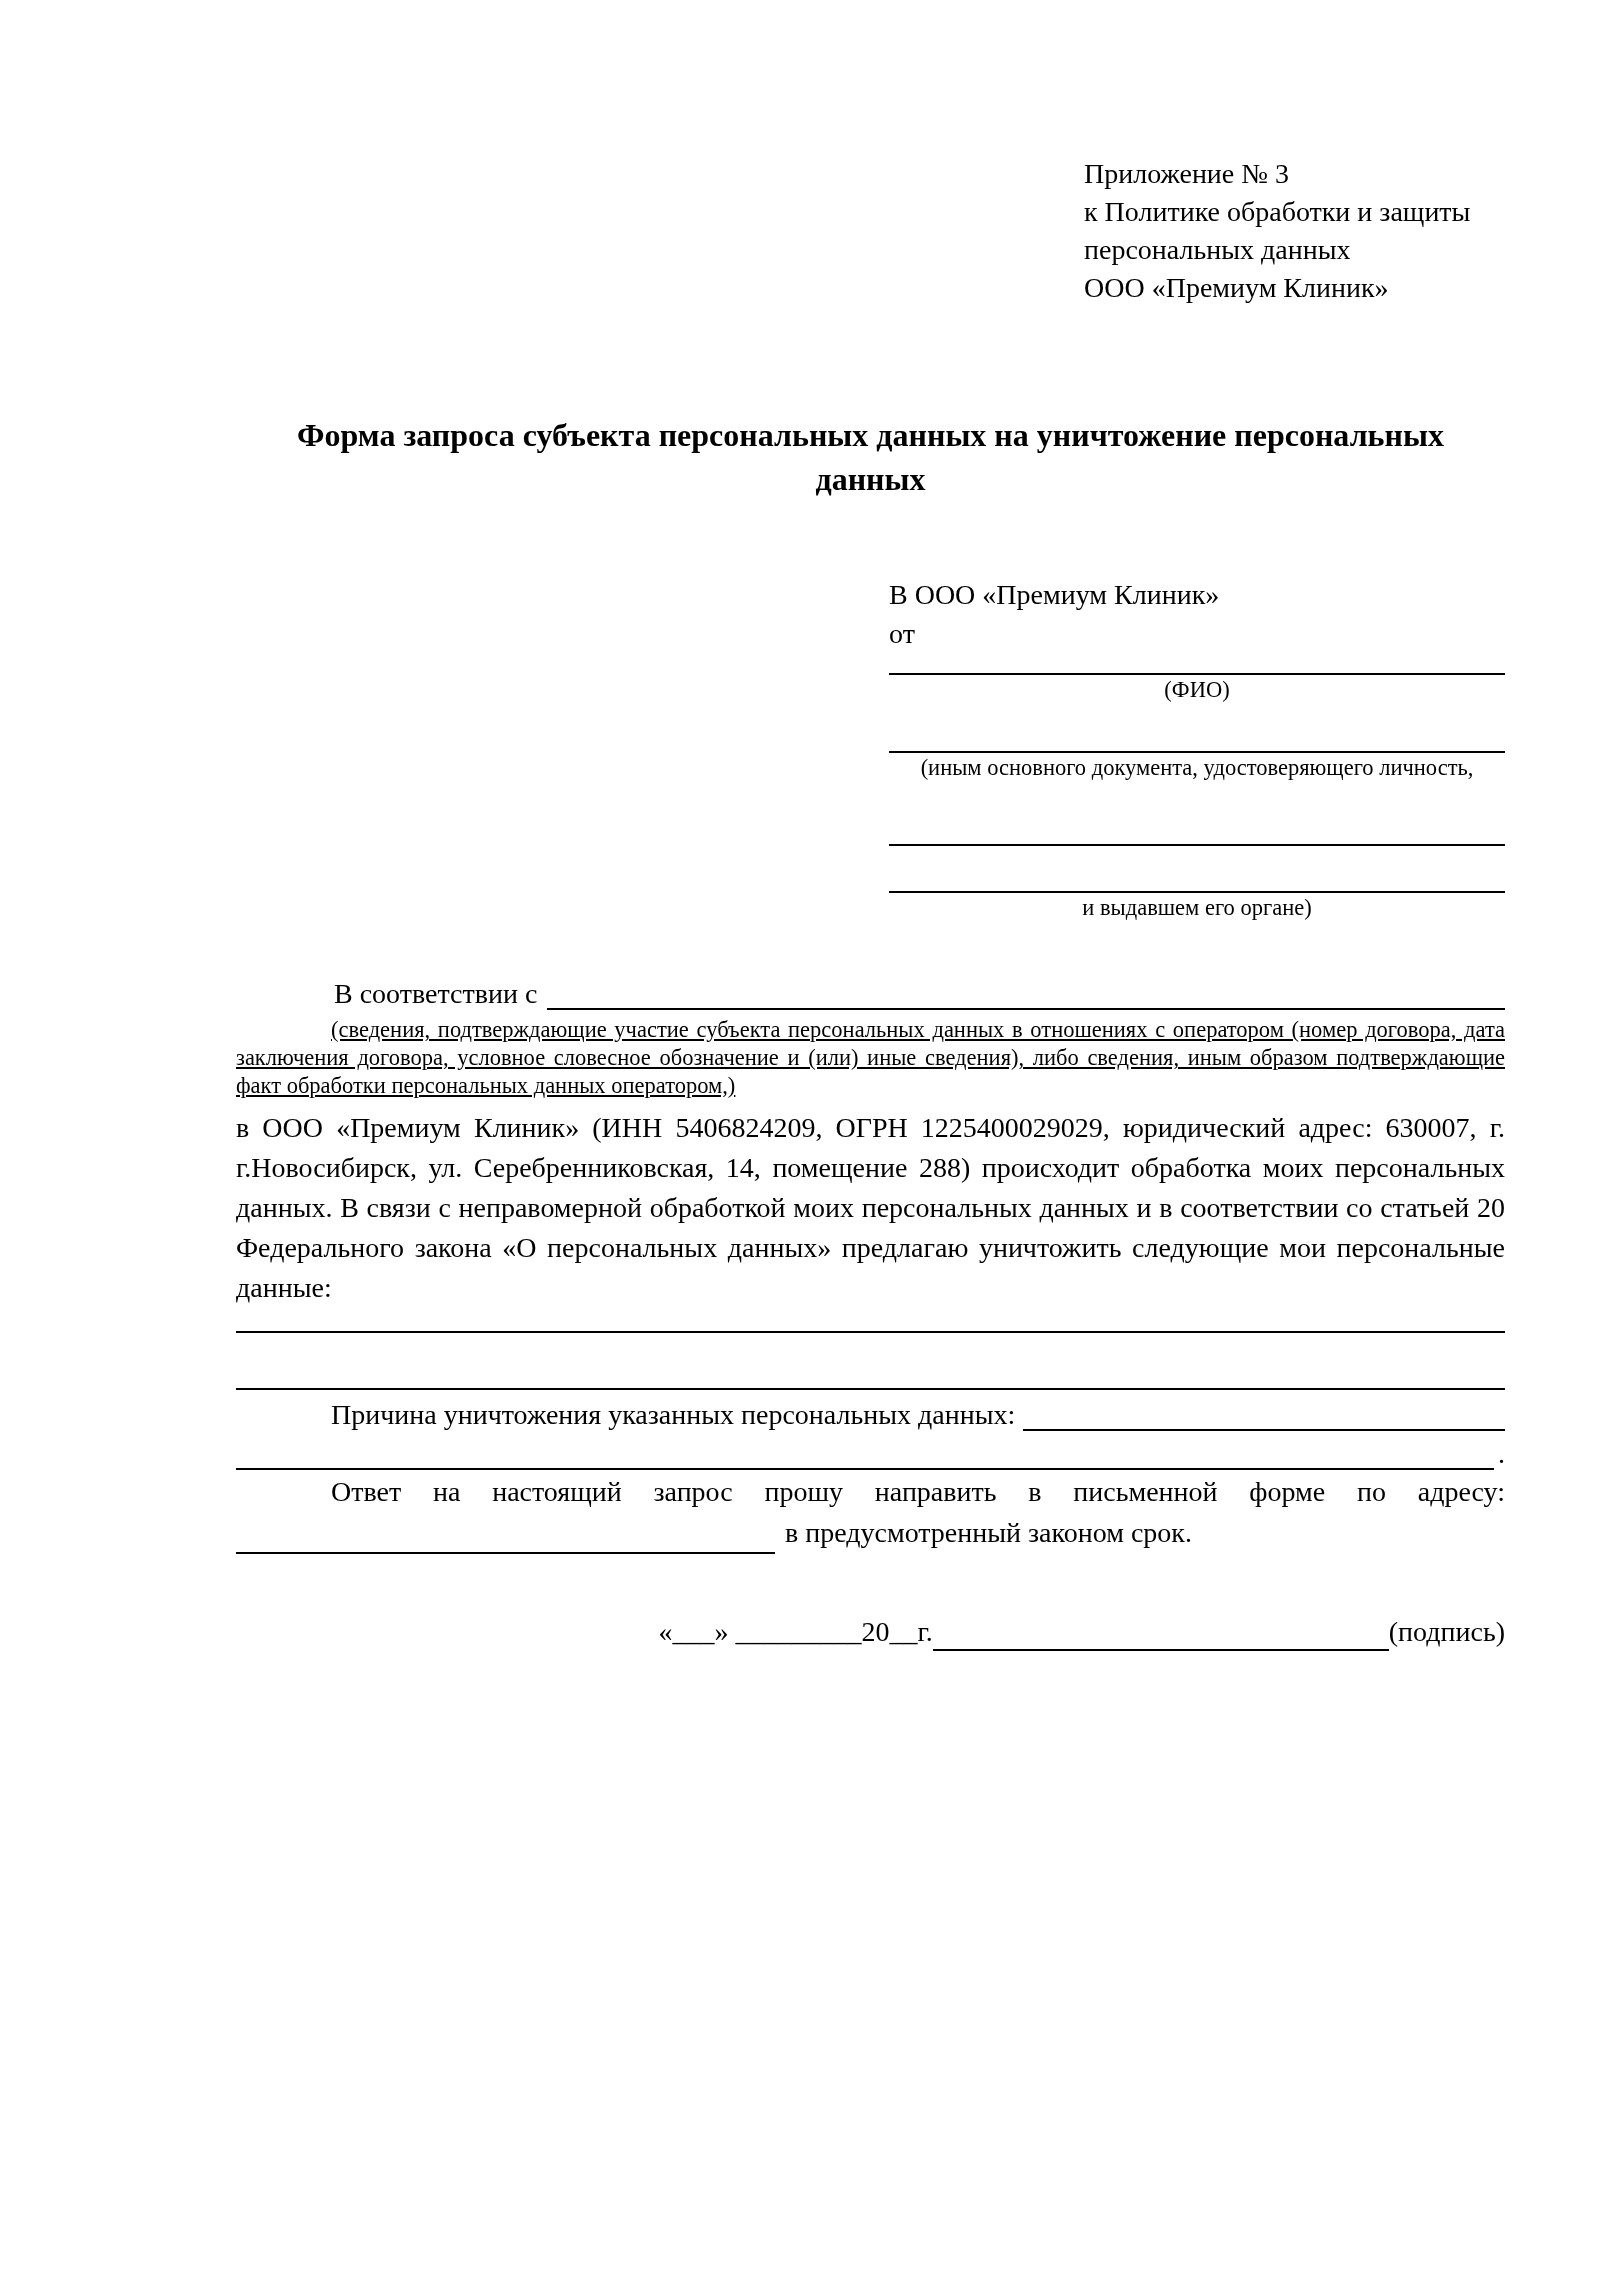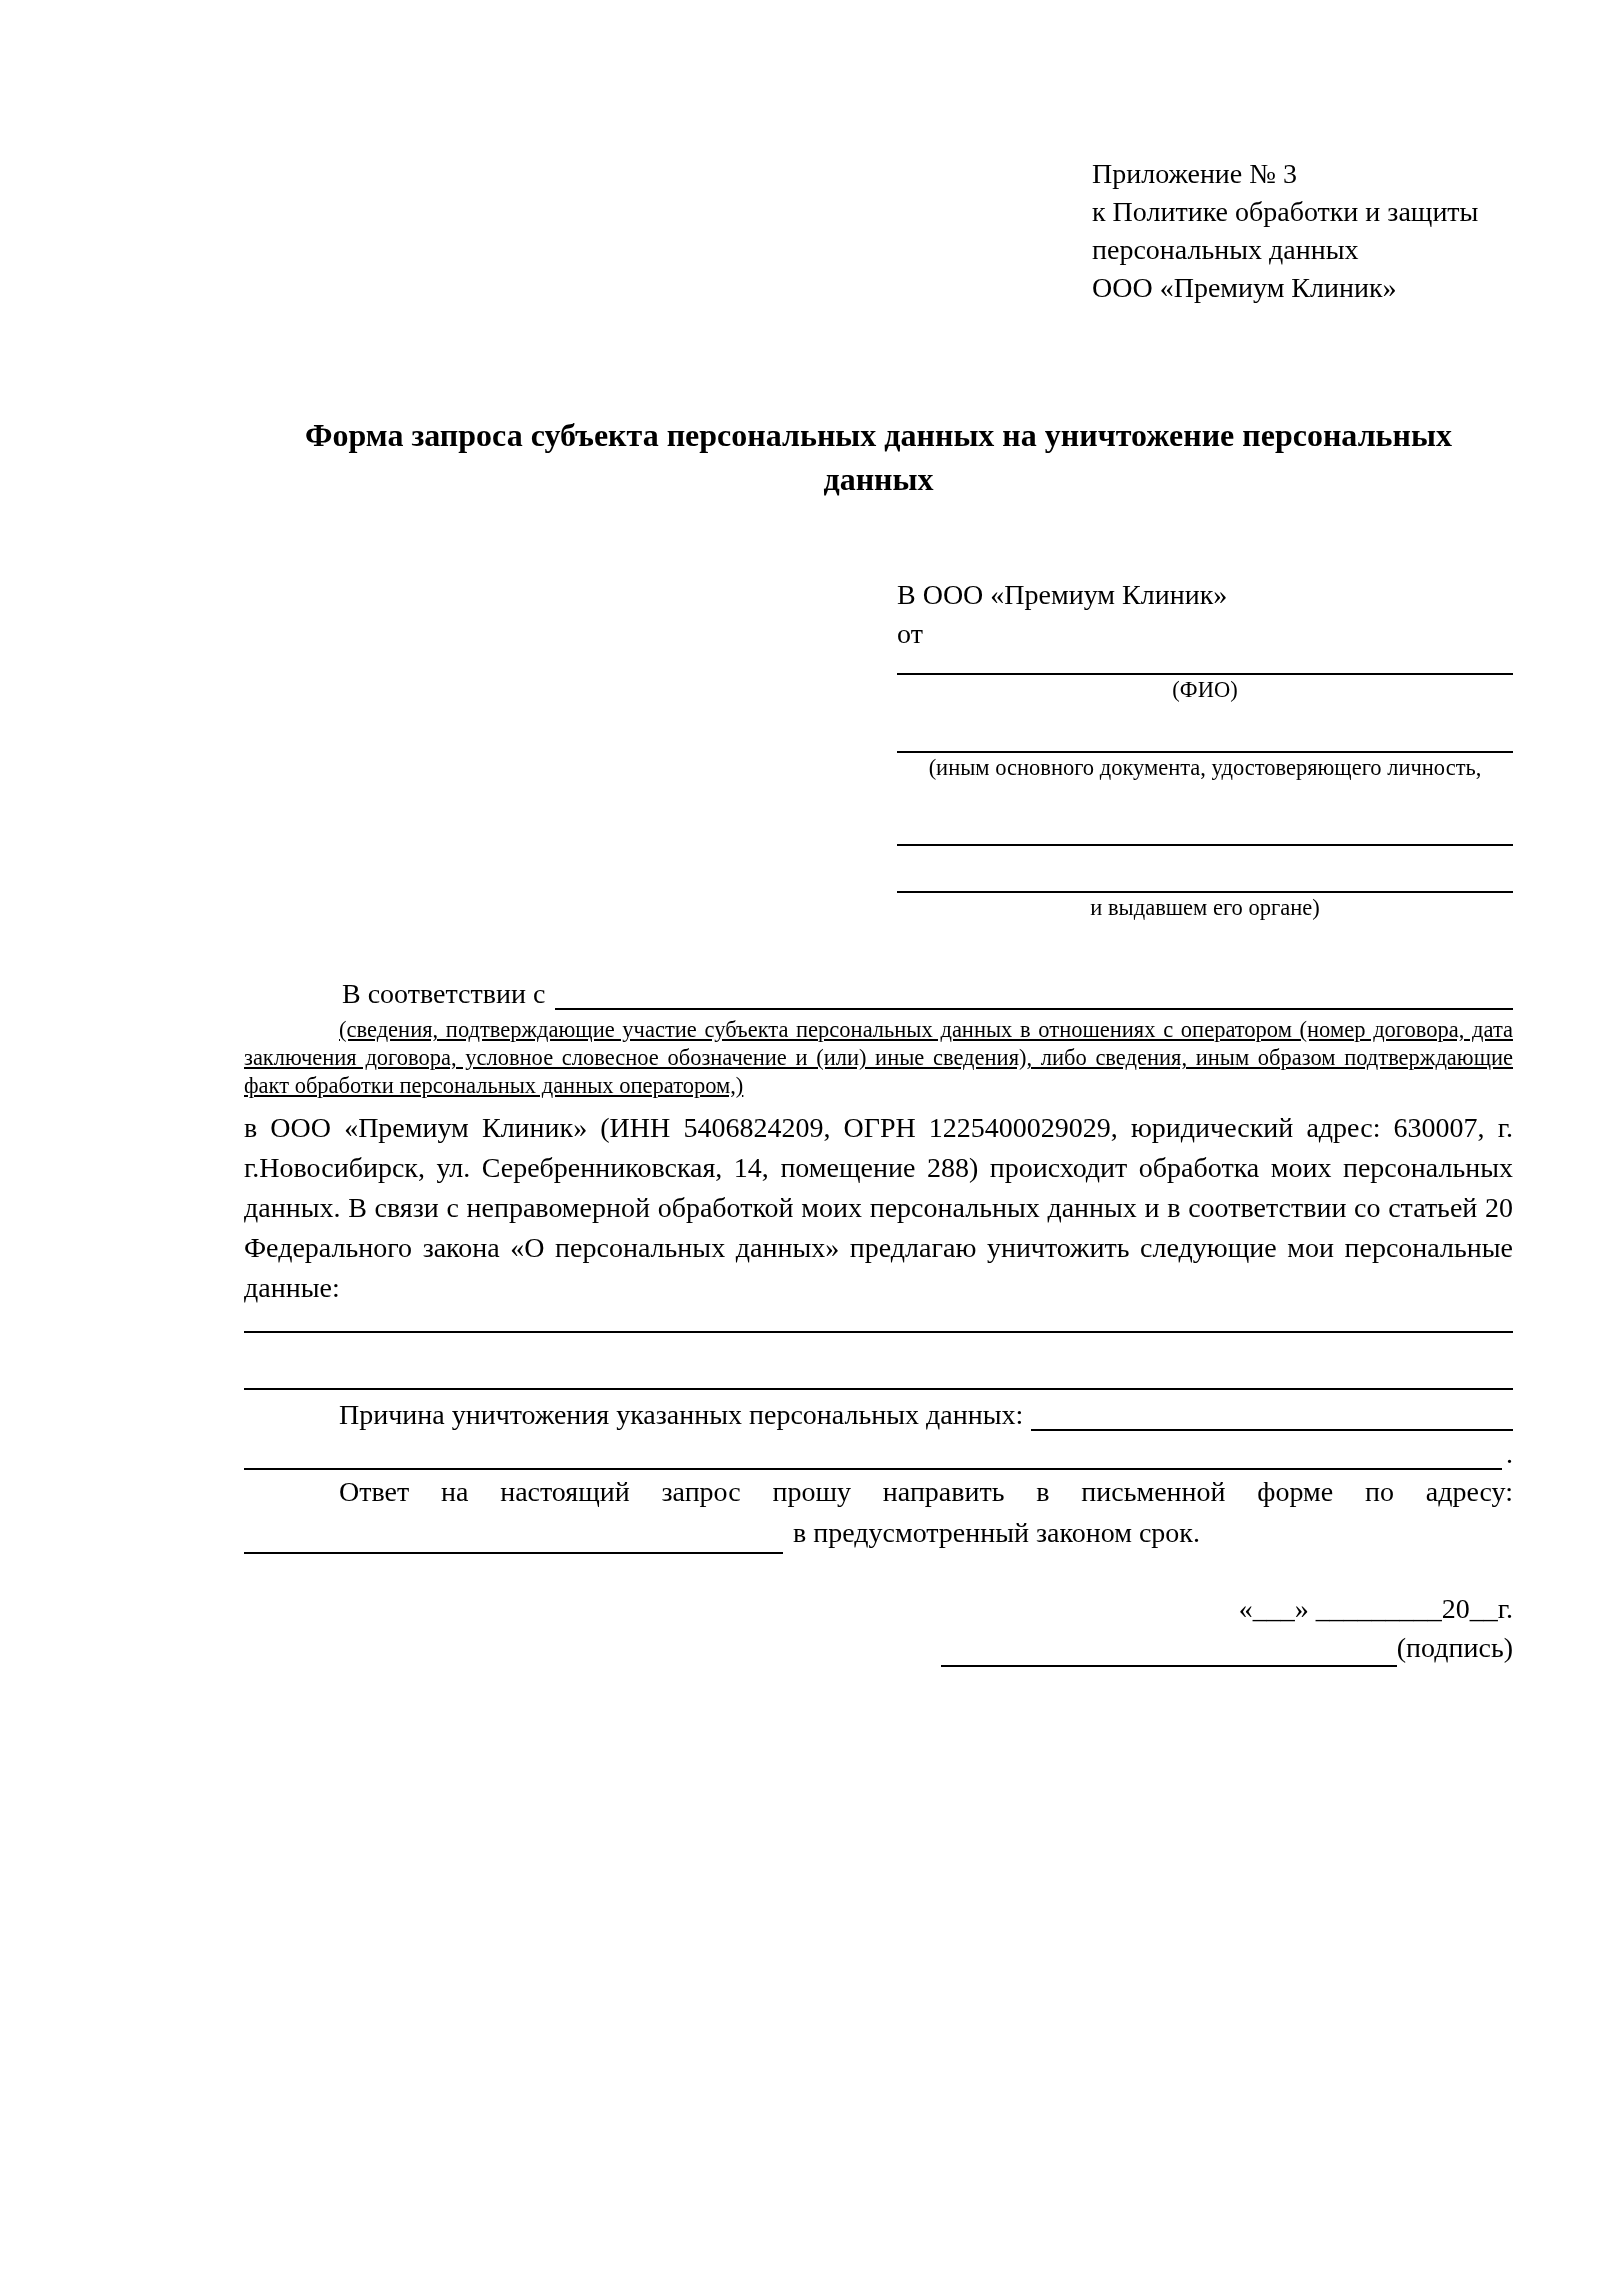--- a/index.html
+++ b/index.html
@@ -9,21 +9,21 @@
     height: 2294px;
     margin: 0 auto;
     background: #ffffff;
     color: #000;
     font-family: "Liberation Serif", "DejaVu Serif", serif;
     font-size: 28px;
     overflow: hidden;
   }
   .content {
     position: absolute;
-    left: 244px;
+    left: 236px;
     top: 0;
     width: 1269px;
   }
 
   
   .appendix {
     margin-top: 155px;
     margin-left: 848px;
     line-height: 38px;
   }
@@ -107,26 +107,25 @@
   }
   .tail-row { height: 42px; gap: 8px; }
   .lead-line {
     width: 539px;
     border-bottom: 2.9px solid #000;
     height: 33px;
   }
   .tail-row .tail-text { line-height: 42px; padding-left: 2px; }
 
   .footer-row {
-    margin-top: 35px;
+    margin-top: 54px;
     display: flex;
-    justify-content: space-between;
+    justify-content: flex-end;
     align-items: flex-end;
     height: 43px;
-    flex-direction: column;
   }
   .sig-wrap { display: flex; align-items: flex-end; }
   .sig-line {
     width: 456px;
     border-bottom: 2.9px solid #000;
     height: 33px;
   }
   .sig-cap { line-height: 39px; }
   .date-text { line-height: 39px; }
 </style>

